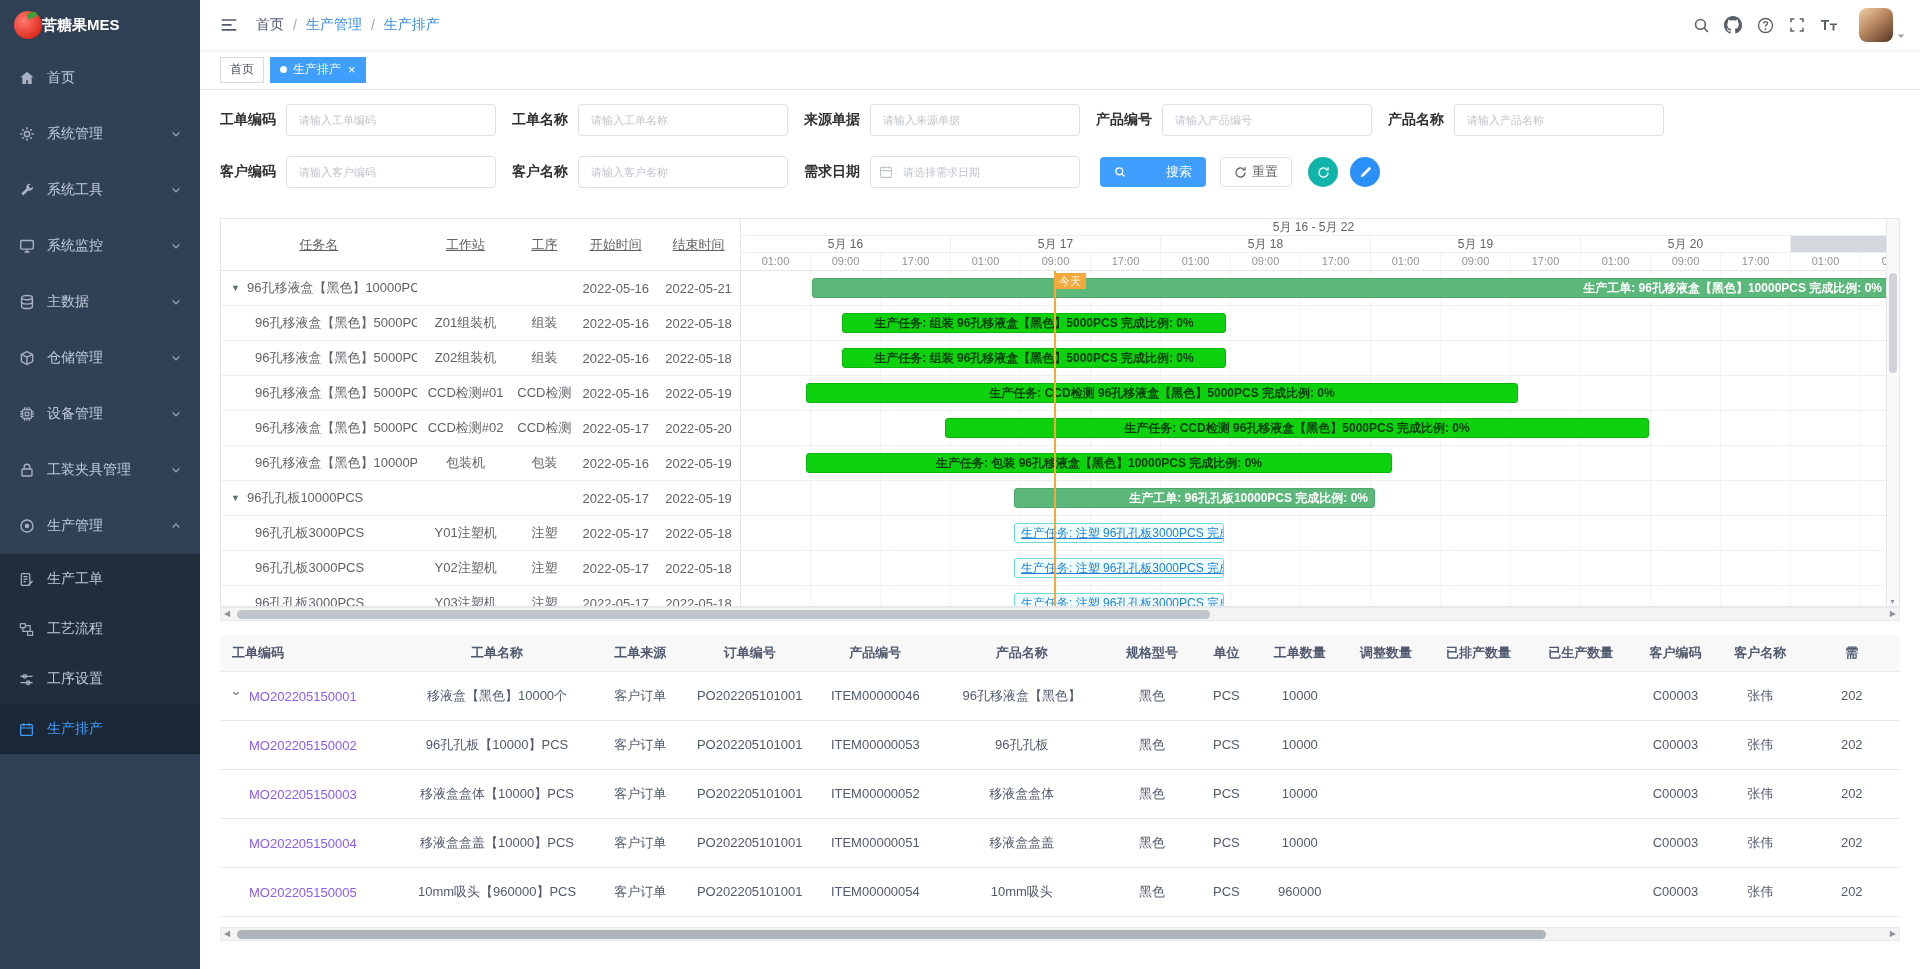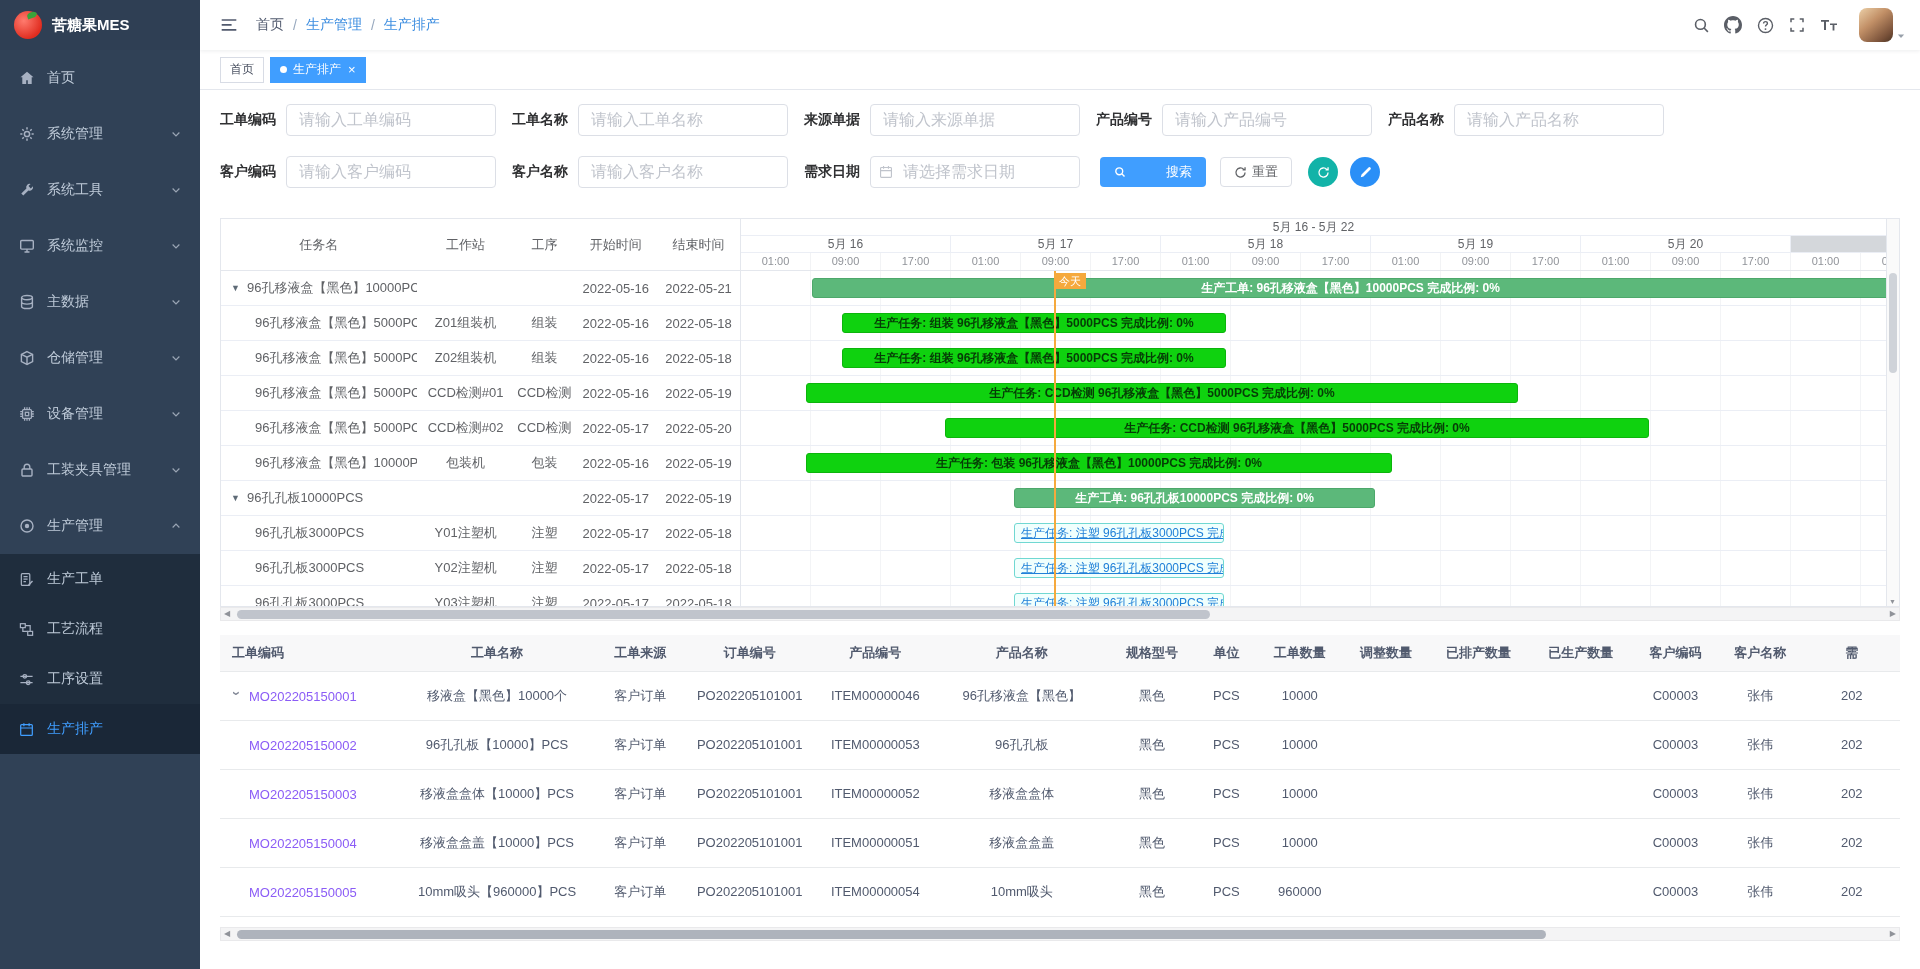--- a/index.html
+++ b/index.html
@@ -2,21 +2,21 @@
 <html><head>
 <meta charset="utf-8">
 <style>
   * { box-sizing: border-box; margin: 0; padding: 0; }
   html,body { width:1920px; height:969px; overflow:hidden; }
   body { font-family:"Liberation Sans","DejaVu Sans",sans-serif; font-size:13px; color:#606266; background:#fff; position:relative; }
   .app { display:flex; width:100%; height:100%; }
 
   
   .sidebar { width:200px; flex:0 0 200px; background:#304156; height:969px; overflow:hidden; }
-  .logo { height:50px; display:flex; align-items:center; gap:10px; padding:0 14px; background:#2f3f54; cursor:pointer; }
+  .logo { height:50px; display:flex; align-items:center; padding:0 14px; background:#2f3f54; cursor:pointer; }
   .logo-badge { width:28px; height:28px; border-radius:50%; background:radial-gradient(circle at 35% 35%, #ff7b6e, #e02c1f 72%); position:relative; flex:0 0 28px; }
   .logo-badge::before { content:""; position:absolute; top:1px; left:13px; width:10px; height:6px; background:#3aa33a; border-radius:60% 60% 60% 0; transform:rotate(-18deg); }
   .logo-title { color:#fff; font-size:15px; font-weight:700; white-space:nowrap; }
   .menu-item { height:56px; display:flex; align-items:center; padding:0 18px; color:#bfcbd9; font-size:14px; cursor:pointer; white-space:nowrap; }
   .menu-item .mi-ic { width:17px; height:17px; margin-right:12px; color:#a7b1c2; display:inline-flex; align-items:center; justify-content:center; flex:0 0 17px; }
   .mi-label { flex:1; overflow:hidden; }
   .mi-arrow { margin-left:6px; color:#9aa5b4; display:inline-flex; }
   .submenu { background:#1f2d3d; }
   .submenu .menu-item { height:50px; }
   .submenu .menu-item.active { color:#409eff; background:#1a2737; }
@@ -41,37 +41,37 @@
   .tag { height:26px; display:inline-flex; align-items:center; gap:6px; border:1px solid #d8dce5; background:#fff; color:#495060; font-size:12px; padding:0 9px; cursor:pointer; }
   .tag.active { background:#409eff; border-color:#409eff; color:#fff; }
   .dot { width:7px; height:7px; border-radius:50%; background:#fff; display:inline-block; }
   .tag-close { font-size:13px; line-height:1; margin-left:1px; }
 
   
   .filters { padding:14px 20px 0 20px; flex:0 0 auto; }
   .f-row { display:flex; align-items:center; margin-bottom:20px; }
   .f-group { display:flex; align-items:center; margin-right:16px; }
   .f-label { font-size:14px; font-weight:700; color:#303133; margin-right:10px; white-space:nowrap; }
-  .f-input { width:210px; height:32px; border:1px solid #dcdfe6; border-radius:4px; padding:0 12px; font-size:16px; color:#606266; outline:none; background:#fff; font-family:inherit; }
+  .f-input { width:210px; height:32px; border:1px solid #dcdfe6; border-radius:4px; padding:0 12px; font-size:11px; color:#606266; outline:none; background:#fff; font-family:inherit; }
   .f-input::placeholder { color:#c0c4cc; }
   .date-wrap { position:relative; }
   .date-wrap .f-input { padding-left:32px; }
   .in-ic { position:absolute; left:9px; top:50%; transform:translateY(-50%); color:#c0c4cc; display:inline-flex; }
   .btn { height:30px; display:inline-flex; align-items:center; gap:5px; padding:0 13px; border-radius:4px; font-size:13px; cursor:pointer; border:1px solid transparent; font-family:inherit; }
   .btn.primary { background:#409eff; color:#fff; margin-left:4px;gap:40px; }
   .btn.plain { background:#fff; border-color:#dcdfe6; color:#606266; margin-left:14px; }
   .btn .bi { display:inline-flex; }
   .btn-circle { width:30px; height:30px; border-radius:50%; display:inline-flex; align-items:center; justify-content:center; color:#fff; cursor:pointer; border:none; }
   .btn-circle.teal { background:#12b3a8; margin-left:16px; }
   .btn-circle.blue { background:#2a8ff7; margin-left:12px; }
 
   
   .gantt-panel { margin:10px 20px 0 20px; border:1px solid #e4e7ed; display:flex; width:1680px; background:#fff; flex:0 0 auto; }
   .g-left { width:520px; flex:0 0 520px; border-right:1px solid #e4e7ed; overflow:hidden; }
-  .g-lhead { height:52px; display:flex; align-items:center; border-bottom:1px solid #e4e7ed; color:#606266; }
+  .g-lhead { height:52px; display:flex; align-items:center; border-bottom:1px solid #e4e7ed; color:#606266;text-decoration:underline; }
   .g-lhead .hc { text-align:center; font-size:13px; white-space:nowrap; overflow:hidden; }
   .g-lbody { height:335px; overflow:hidden; }
   .g-lrow { height:35px; display:flex; align-items:center; border-bottom:1px solid #ebeef5; color:#606266; cursor:pointer; }
   .gc { overflow:hidden; white-space:nowrap; font-size:13px; }
   .gc.center { text-align:center; }
   .gc.name { padding-left:10px; display:flex; align-items:center; }
   .gc.name.lvl1 { padding-left:34px; }
   .gc.name .nm { overflow:hidden; white-space:nowrap; }
   .tri { color:#5f6b77; font-size:9px; margin-right:7px; cursor:pointer; flex:0 0 auto; }
 
@@ -82,21 +82,21 @@
   .g-day { width:210px; flex:0 0 210px; text-align:center; font-size:12px; line-height:16px; color:#606266; border-right:1px solid #ebeef5; }
   .g-day.gray { background:#d4d7db; }
   .g-hours { display:flex; height:17px; width:1260px; }
   .g-hour { width:70px; flex:0 0 70px; text-align:center; font-size:11px; line-height:16px; color:#909399; border-right:1px solid #f2f3f5; }
   .g-body { position:relative; height:335px; width:1260px;
     background-image:
       repeating-linear-gradient(to right, transparent 0, transparent 69px, #f3f4f6 69px, #f3f4f6 70px),
       repeating-linear-gradient(to right, transparent 0, transparent 209px, #e6e9ed 209px, #e6e9ed 210px); }
   .g-row { height:35px; border-bottom:1px solid #ebeef5; position:relative; }
   .bar { position:absolute; top:7px; height:20px; border-radius:3px; font-size:12px; font-weight:700; line-height:18px; text-align:center; white-space:nowrap; overflow:hidden; padding:0 6px; z-index:3; cursor:pointer; }
-  .bar.order { background:#5cb87a; border:1px solid #4da86b; color:#fff; }
+  .bar.order { background:#5cb87a; border:1px solid #4da86b; color:#fff;text-align:right; }
   .bar.task { background:#0fd20f; border:1px solid #0cb50c; color:#063c06; }
   .bar.selected { background:#f0fffd; border:1px solid #70d8d2; color:#2080d8; text-decoration:underline; font-weight:400; }
   .today-line { position:absolute; top:52px; width:2px; height:335px; background:#f5a93d; z-index:4; }
   .today-label { position:absolute; top:54px; height:16px; line-height:16px; padding:0 5px; background:#f5a93d; color:#fff; font-size:11px; z-index:5; white-space:nowrap; }
   .g-vscroll { width:13px; flex:0 0 13px; border-left:1px solid #e4e7ed; background:#fafafa; position:relative; cursor:pointer; }
   .g-vthumb { position:absolute; top:54px; left:2px; width:8px; height:100px; background:#cfd3d9; border-radius:4px; }
   .g-varrow { position:absolute; bottom:1px; left:2px; font-size:7px; color:#909399; }
 
   .hscroll { margin:0 20px; width:1680px; height:14px; background:#f4f4f5; border:1px solid #e9e9eb; position:relative; display:flex; align-items:center; justify-content:space-between; padding:0 3px; flex:0 0 auto; cursor:pointer; }
   .hs-arrow { font-size:8px; color:#909399; line-height:1; }

